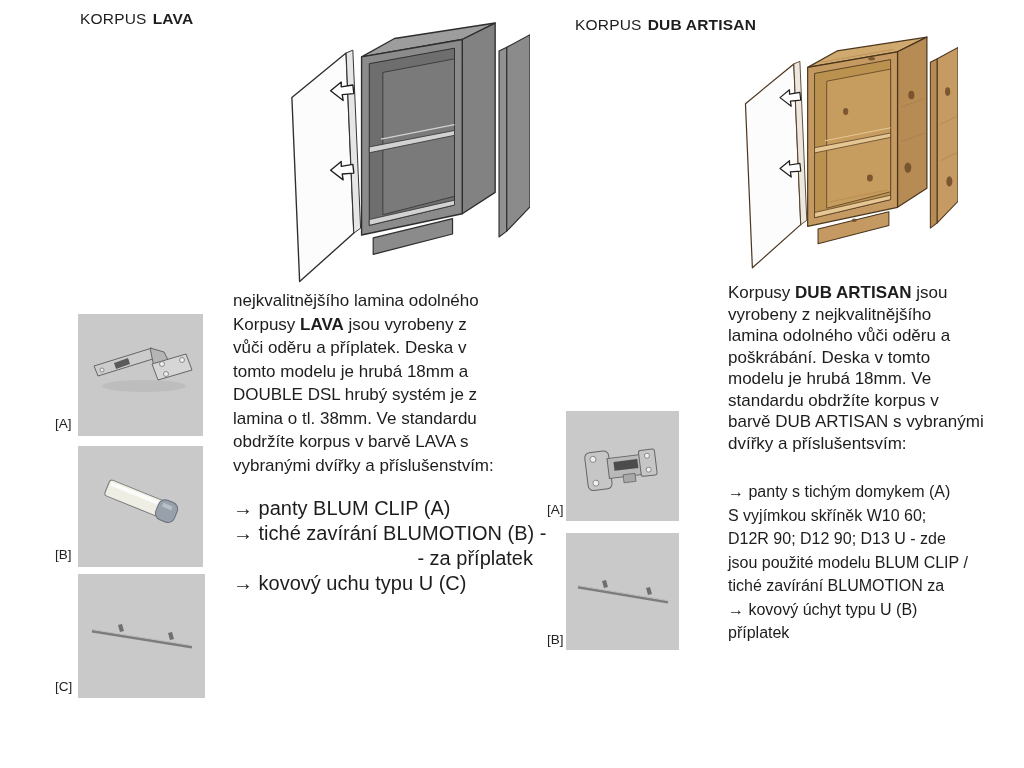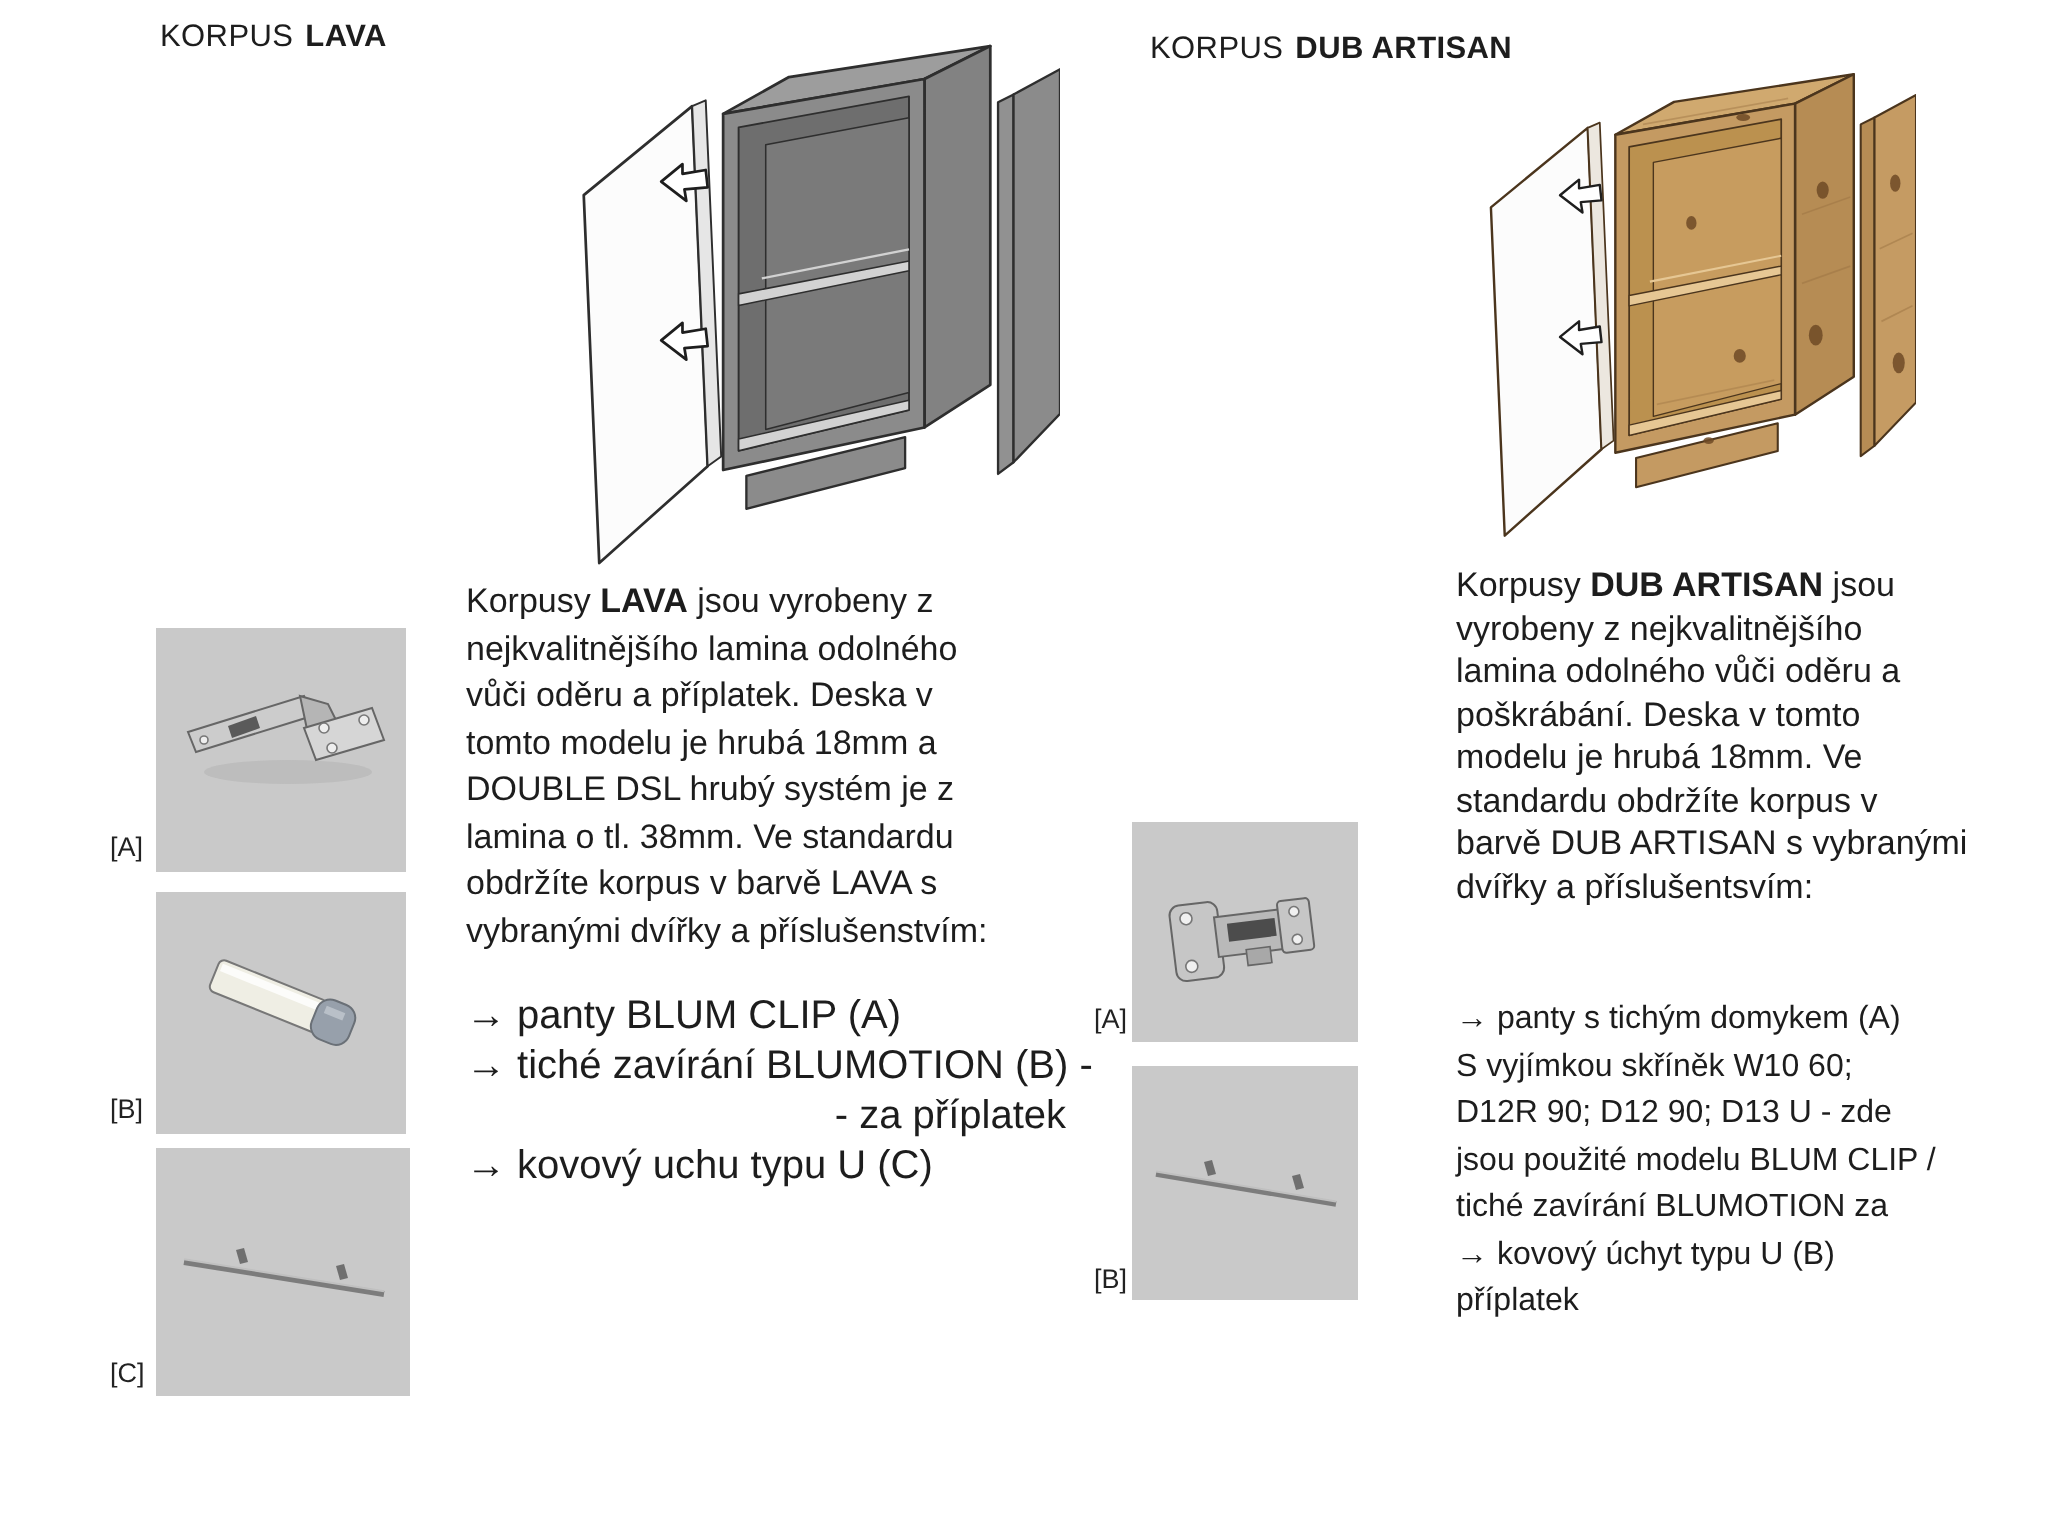--- a/index.html
+++ b/index.html
@@ -7,21 +7,21 @@
   body{width:1024px;height:768px;position:relative;overflow:hidden;
        font-family:"Liberation Sans",sans-serif;color:#1d1d1d;}
   .abs{position:absolute}
   .hdr{font-size:15.5px;font-weight:400;white-space:nowrap;letter-spacing:.2px}
   .hdr .name{font-weight:700;margin-left:6px}
   .tline{white-space:nowrap}
   .b{font-weight:700}
   .para-left{font-size:17px;line-height:23.5px}
   .para-right{font-size:17px;line-height:21.5px}
   .bullets-left{font-size:20px;line-height:25px;margin-top:19px}
-  .bullets-right{font-size:16px;line-height:23.5px;margin-top:44px}
+  .bullets-right{font-size:16px;line-height:23.5px;margin-top:26px}
   .ibox{position:absolute;background:#c9c9c9}
   .ilabel{position:absolute;font-size:13.5px;color:#222;white-space:nowrap}
   svg{display:block}
 </style>
 </head>
 <body>
 
 <h2 class="abs hdr" style="left:80px;top:10px"><span>KORPUS</span><span class="name">LAVA</span></h2>
 
 <svg class="abs" style="left:288px;top:4px" width="242" height="282" viewBox="0 0 250 290">
@@ -73,22 +73,22 @@
   <svg width="127" height="124" viewBox="0 0 127 124">
     <line x1="14" y1="57" x2="114" y2="73" stroke="#7c7c7c" stroke-width="3"></line>
     <line x1="14" y1="55.6" x2="114" y2="71.6" stroke="#c0c0c0" stroke-width="1"></line>
     <polygon points="40,51 44,50 46,57 42,58" fill="#6f6f6f"></polygon>
     <polygon points="90,59 94,58 96,65 92,66" fill="#6f6f6f"></polygon>
   </svg>
 </div>
 <div class="ilabel" style="left:55px;top:679px">[C]</div>
 
 <div class="abs para-left" style="left:233px;top:289px;width:290px">
+    <div class="tline"><span>nejkvalitnějšího lamina odolného</span></div>
     <div class="tline"><span>Korpusy </span><span class="b">LAVA</span><span> jsou vyrobeny z</span></div>
-    <div class="tline"><span>nejkvalitnějšího lamina odolného</span></div>
     <div class="tline"><span>vůči oděru a příplatek. Deska v</span></div>
     <div class="tline"><span>tomto modelu je hrubá 18mm a</span></div>
     <div class="tline"><span>DOUBLE DSL hrubý systém je z</span></div>
     <div class="tline"><span>lamina o tl. 38mm. Ve standardu</span></div>
     <div class="tline"><span>obdržíte korpus v barvě LAVA s</span></div>
     <div class="tline"><span>vybranými dvířky a příslušenstvím:</span></div>
   </div>
 <div class="abs bullets-left" style="left:233px;top:477px;width:300px">
     <div class="tline"><span>→ panty BLUM CLIP (A)</span></div>
     <div class="tline"><span>→ tiché zavírání BLUMOTION (B) -</span></div>

